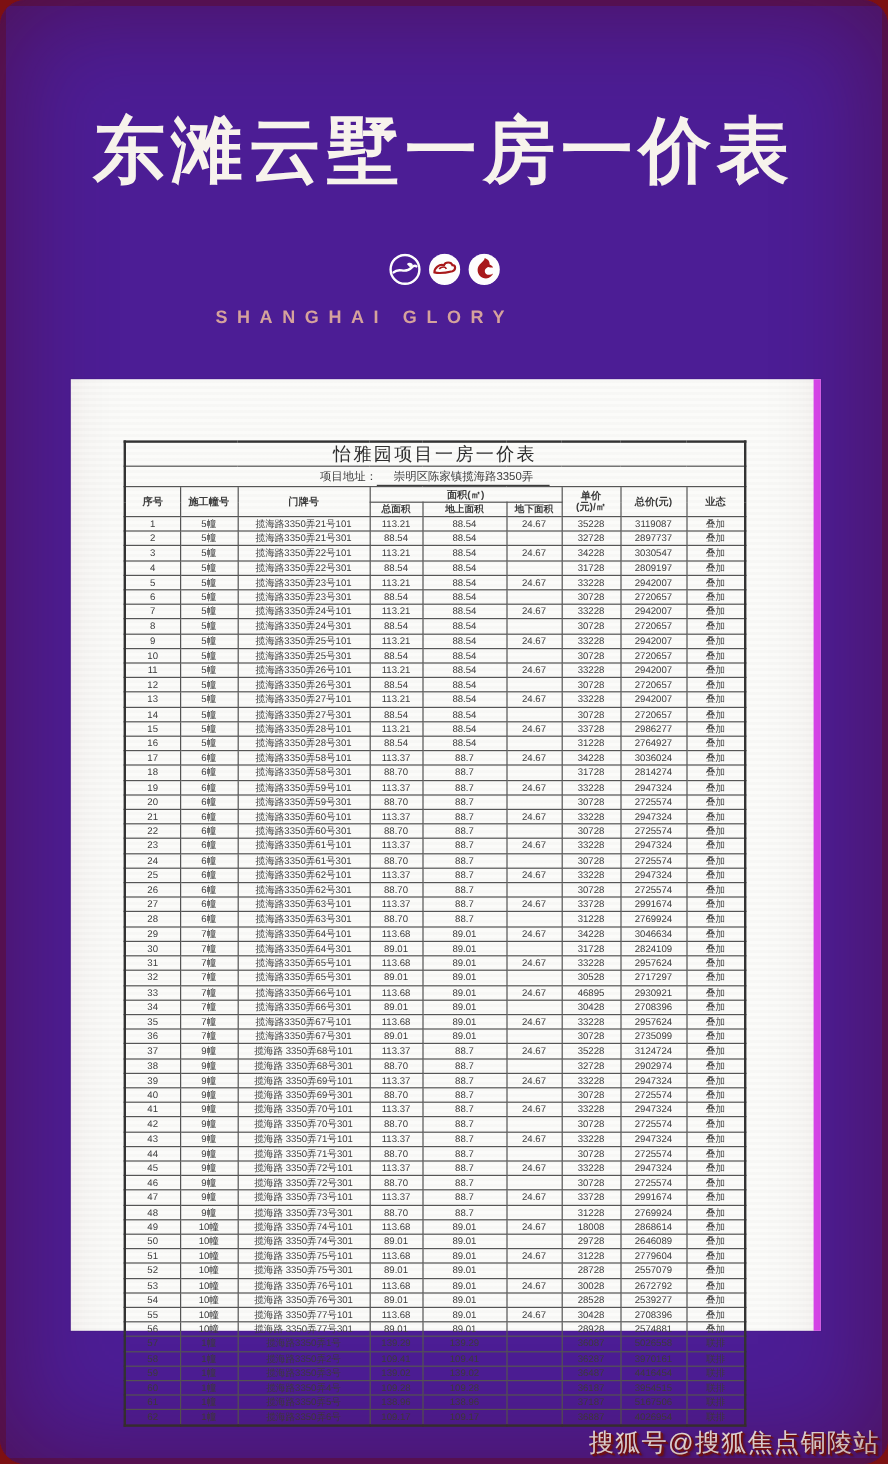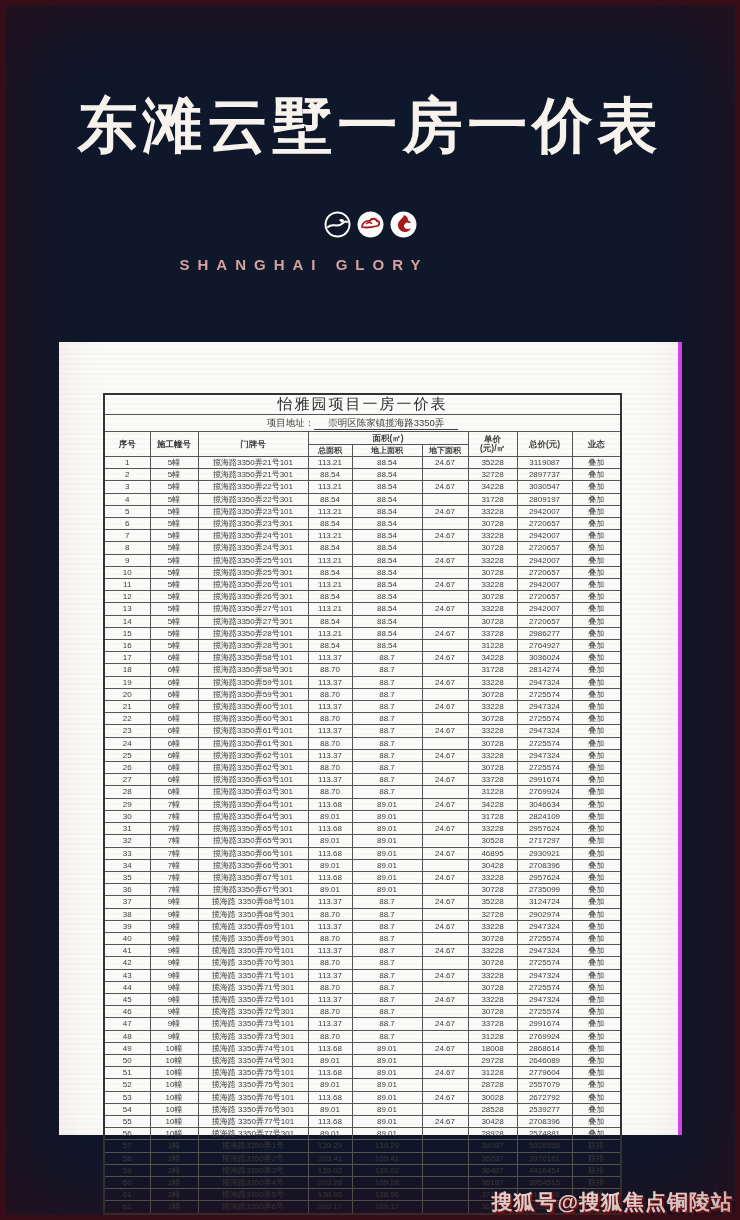--- a/index.html
+++ b/index.html
@@ -1,50 +1,50 @@
 <!DOCTYPE html>
 <html><head>
 <meta charset="utf-8">
 <style>
   html,body{margin:0;padding:0;}
   body{width:740px;height:1220px;overflow:hidden;background:#7d1012;}
-  #page{position:relative;width:740px;height:1220px;background:#0f172a;overflow:hidden;
-        font-family:"Liberation Sans",sans-serif;}
+  #page{position:relative;width:740px;height:1220px;background:#4c1d95;overflow:hidden;
+        font-family:"Liberation Sans",sans-serif;border-radius:21px;}
   #page::after{content:"";position:absolute;inset:0;pointer-events:none;
         box-shadow:inset 0 0 90px rgba(80,4,6,.45), inset 0 0 0 5px rgba(110,10,12,.35);}
   
   .main-title{position:absolute;top:86px;left:0;width:740px;text-align:center;
         font-family:"DejaVu Serif","Liberation Serif",serif;font-weight:600;
         font-size:60px;letter-spacing:5px;color:#f7f3ec;white-space:nowrap;}
   .logo-row{position:absolute;top:211px;left:0;width:740px;display:flex;
         justify-content:center;gap:6px;}
   .logo-circle{width:27px;height:27px;border-radius:50%;}
   .brand-sub{position:absolute;top:256px;left:0;width:608px;text-align:center;
         font-size:15px;letter-spacing:8px;color:#d5a29c;font-weight:bold;}
   
-  .paper{position:absolute;left:59px;top:342px;width:619px;height:793px;
-        background:#fbfbf9;border-right:4px solid #d946ef;
+  .paper{position:absolute;left:59px;top:316px;width:619px;height:793px;
+        background:#fbfbf9;border-right:6px solid #d946ef;
         box-shadow:0 0 0 1px rgba(0,0,0,.04);}
   .paper::before{content:"";position:absolute;inset:0;pointer-events:none;
         background:repeating-linear-gradient(0deg,rgba(0,0,0,.015) 0 2px,transparent 2px 5px);}
   
   .tbl-wrap{position:absolute;left:44px;top:51px;width:517px;}
   table{border-collapse:collapse;table-layout:fixed;width:517px;color:#3c3c3c;}
   th,td{border:1px solid #555;padding:0;overflow:hidden;white-space:nowrap;
         text-align:center;font-weight:normal;}
   table{border:2px solid #333;}
   .t-title{height:20px;font-size:15px;font-weight:bold;letter-spacing:2px;color:#2e2e2e;}
   .t-addr{height:17px;font-size:9.5px;}
   .t-addr .addr-val{border-bottom:1px solid #3c3c3c;padding:0 14px 1px 14px;}
   .hr1 th{height:12px;font-size:8.5px;font-weight:bold;line-height:10px;}
   .hr2 th{height:11px;font-size:8px;font-weight:bold;line-height:10px;margin-top:24px;}
   .hr1 .twoline{line-height:9px;}
   tbody td{height:11.2px;font-size:8px;line-height:11.2px;}
   
-  .watermark{position:absolute;right:7px;bottom:4px;font-size:21px;font-weight:bold;
+  .watermark{position:absolute;right:7px;bottom:4px;font-size:21px;font-weight:normal;
         color:#f3f1ee;letter-spacing:1px;white-space:nowrap;
         text-shadow:2px 2px 0 #771316,1px 1px 0 #771316,3px 3px 2px rgba(70,10,10,.6);}
 </style>
 </head>
 <body>
 
 <div id="page">
 
   <div class="main-title">东滩云墅一房一价表</div>
 

